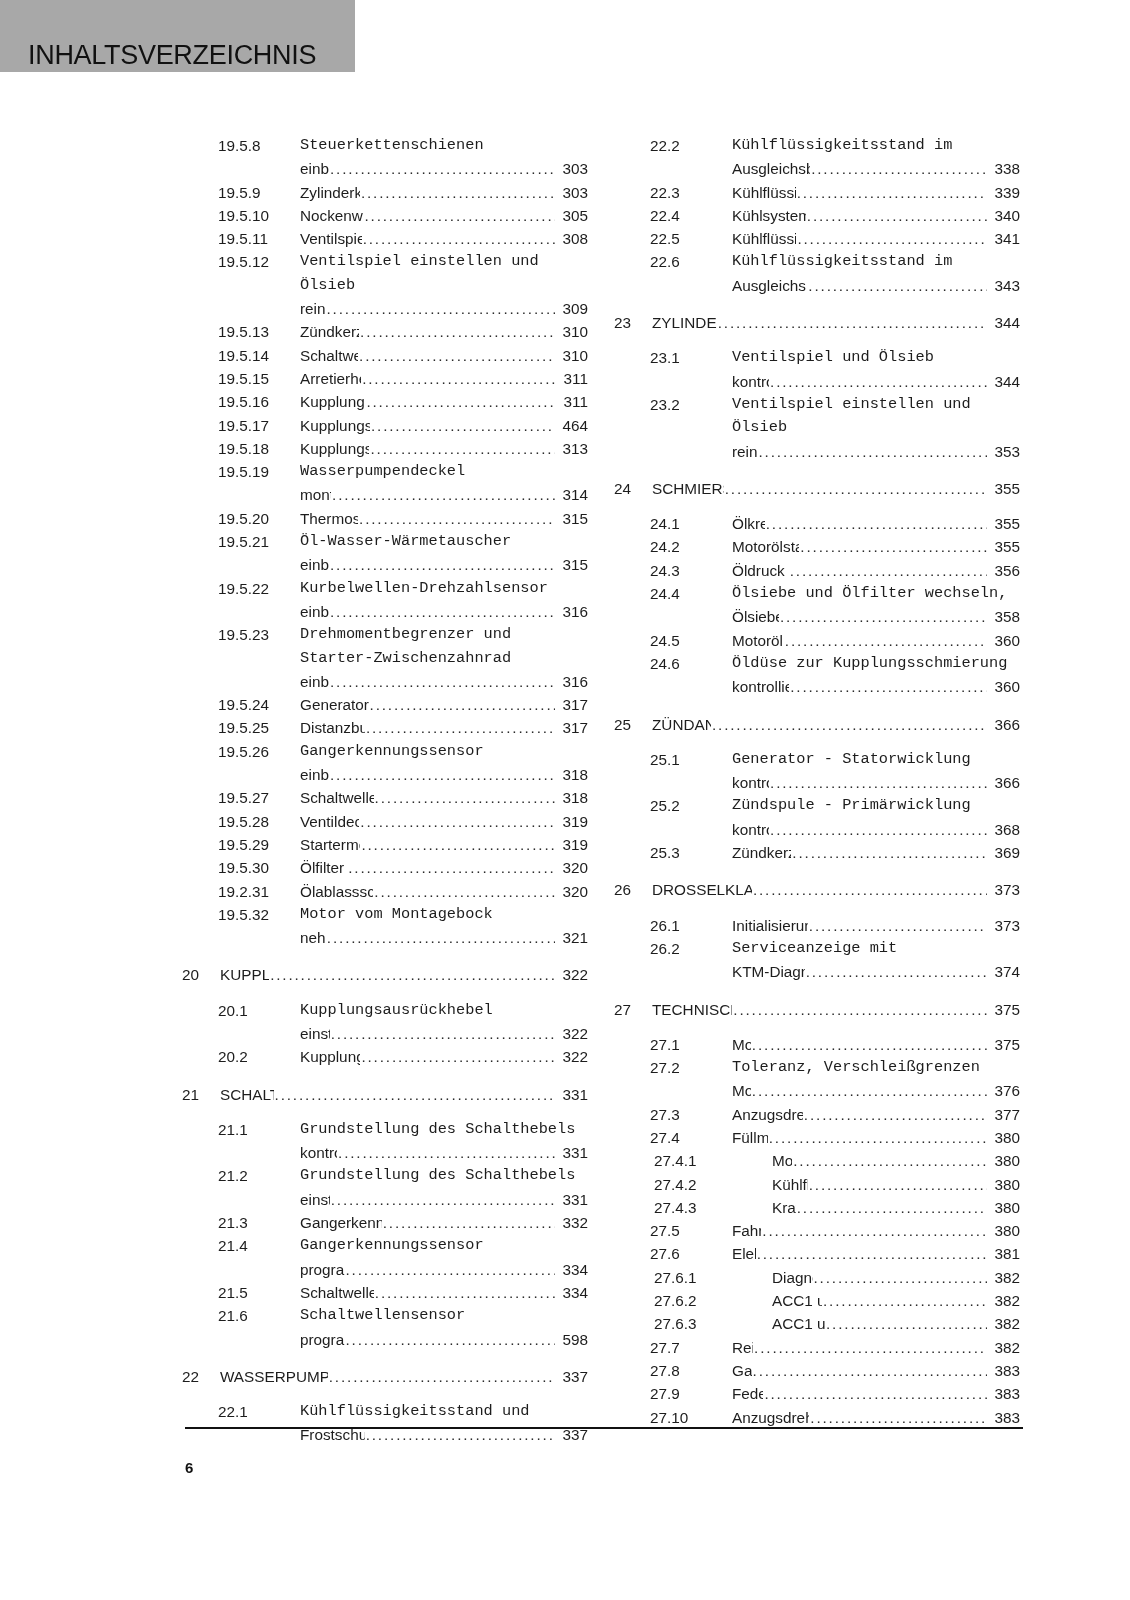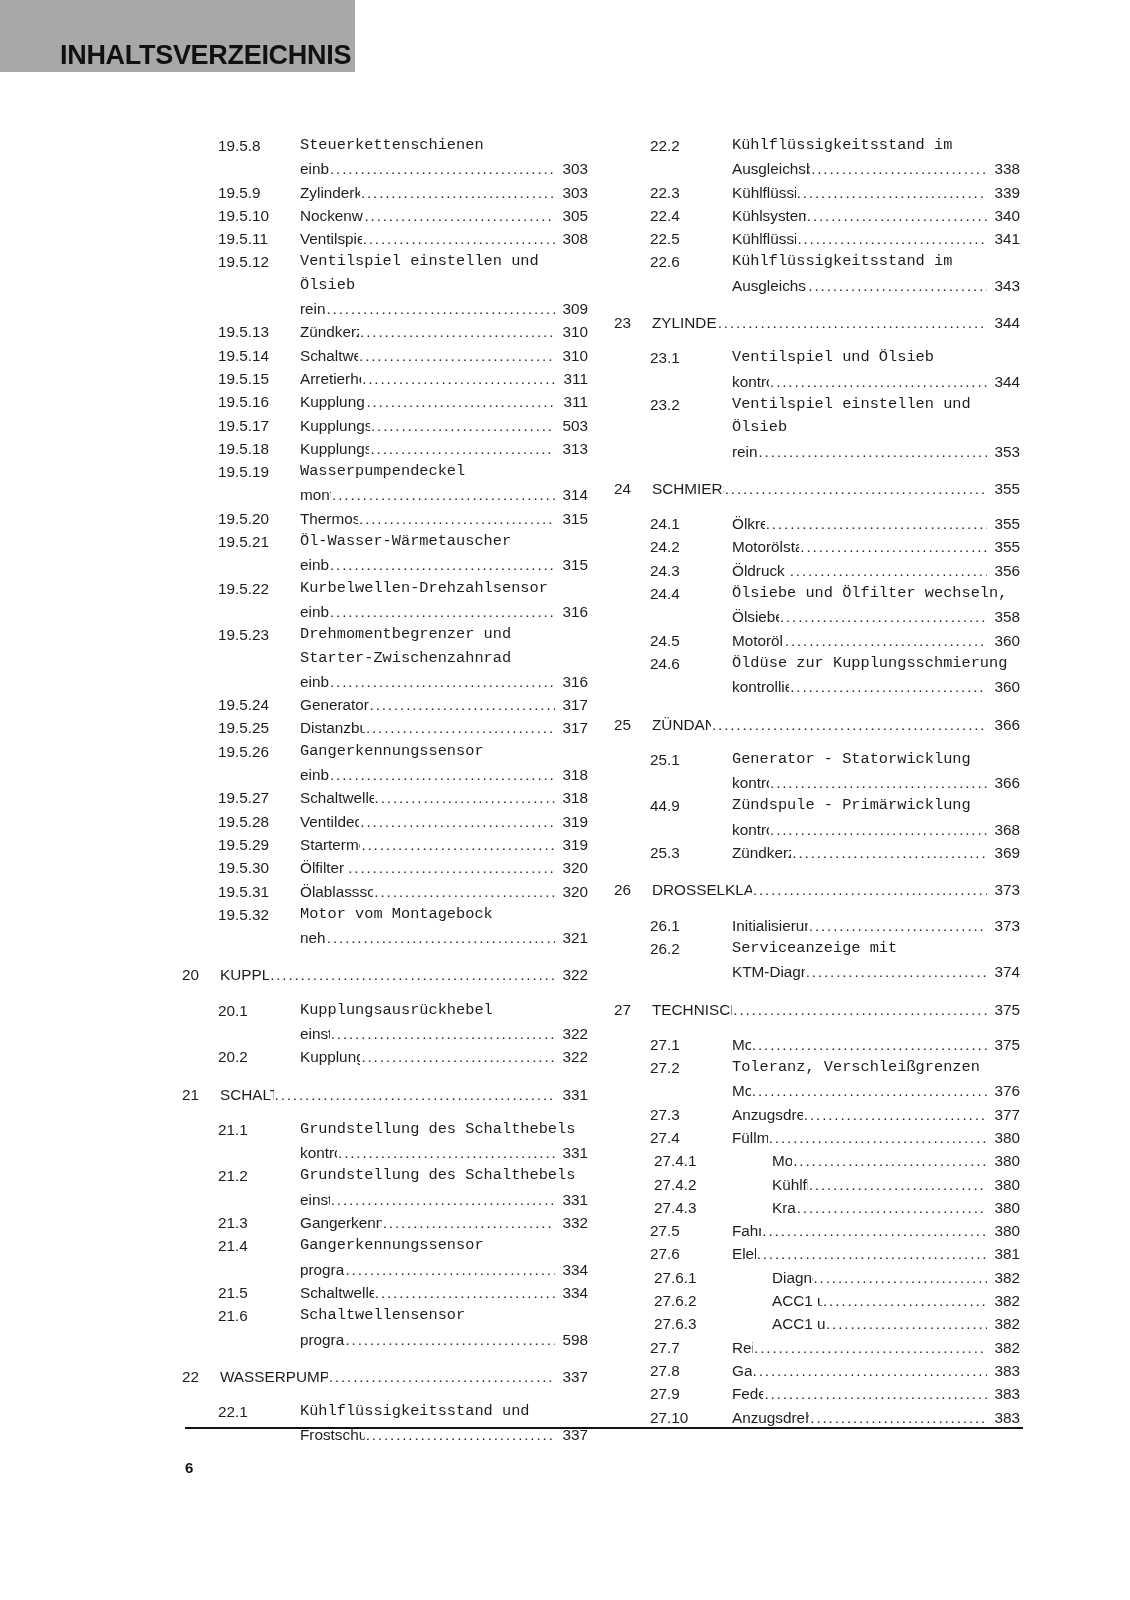--- a/index.html
+++ b/index.html
@@ -24,26 +24,25 @@
     top: 0;
     width: 355px;
     height: 72px;
     background: #a8a8a8;
   }
   .header-title {
     position: absolute;
     left: 28px;
     top: 24px;
     font-size: 27px;
-    font-weight: bold;
+    font-weight: normal;
     letter-spacing: -0.3px;
     color: #111111;
     line-height: 1;
     white-space: nowrap;
-    margin-left: 32px;
   }
 
   
   .toc-columns {
     position: absolute;
     left: 0;
     top: 126px;
     width: 1130px;
   }
   .toc-col {
@@ -232,21 +231,21 @@
             <span class="pg">311</span>
           </div>
         </div>
       </div>
       <div class="toc-row level-2">
         <div class="num">19.5.17</div>
         <div class="entry">
           <div class="lastline">
             <span class="lt">Kupplungsbeläge einbauen</span>
             <span class="dots">................................................................................</span>
-            <span class="pg">503</span>
+            <span class="pg">464</span>
           </div>
         </div>
       </div>
       <div class="toc-row level-2">
         <div class="num">19.5.18</div>
         <div class="entry">
           <div class="lastline">
             <span class="lt">Kupplungsdeckel einbauen</span>
             <span class="dots">................................................................................</span>
             <span class="pg">313</span>
@@ -373,21 +372,21 @@
         <div class="num">19.5.30</div>
         <div class="entry">
           <div class="lastline">
             <span class="lt">Ölfilter einbauen</span>
             <span class="dots">................................................................................</span>
             <span class="pg">320</span>
           </div>
         </div>
       </div>
       <div class="toc-row level-2">
-        <div class="num">19.5.31</div>
+        <div class="num">19.2.31</div>
         <div class="entry">
           <div class="lastline">
             <span class="lt">Ölablassschrauben einbauen</span>
             <span class="dots">................................................................................</span>
             <span class="pg">320</span>
           </div>
         </div>
       </div>
       <div class="toc-row level-2">
         <div class="num">19.5.32</div>
@@ -699,21 +698,21 @@
         <div class="entry">
           <div class="wrapline">Generator - Statorwicklung</div>
           <div class="lastline">
             <span class="lt">kontrollieren</span>
             <span class="dots">................................................................................</span>
             <span class="pg">366</span>
           </div>
         </div>
       </div>
       <div class="toc-row level-2">
-        <div class="num">44.9</div>
+        <div class="num">25.2</div>
         <div class="entry">
           <div class="wrapline">Zündspule - Primärwicklung</div>
           <div class="lastline">
             <span class="lt">kontrollieren</span>
             <span class="dots">................................................................................</span>
             <span class="pg">368</span>
           </div>
         </div>
       </div>
       <div class="toc-row level-2">

